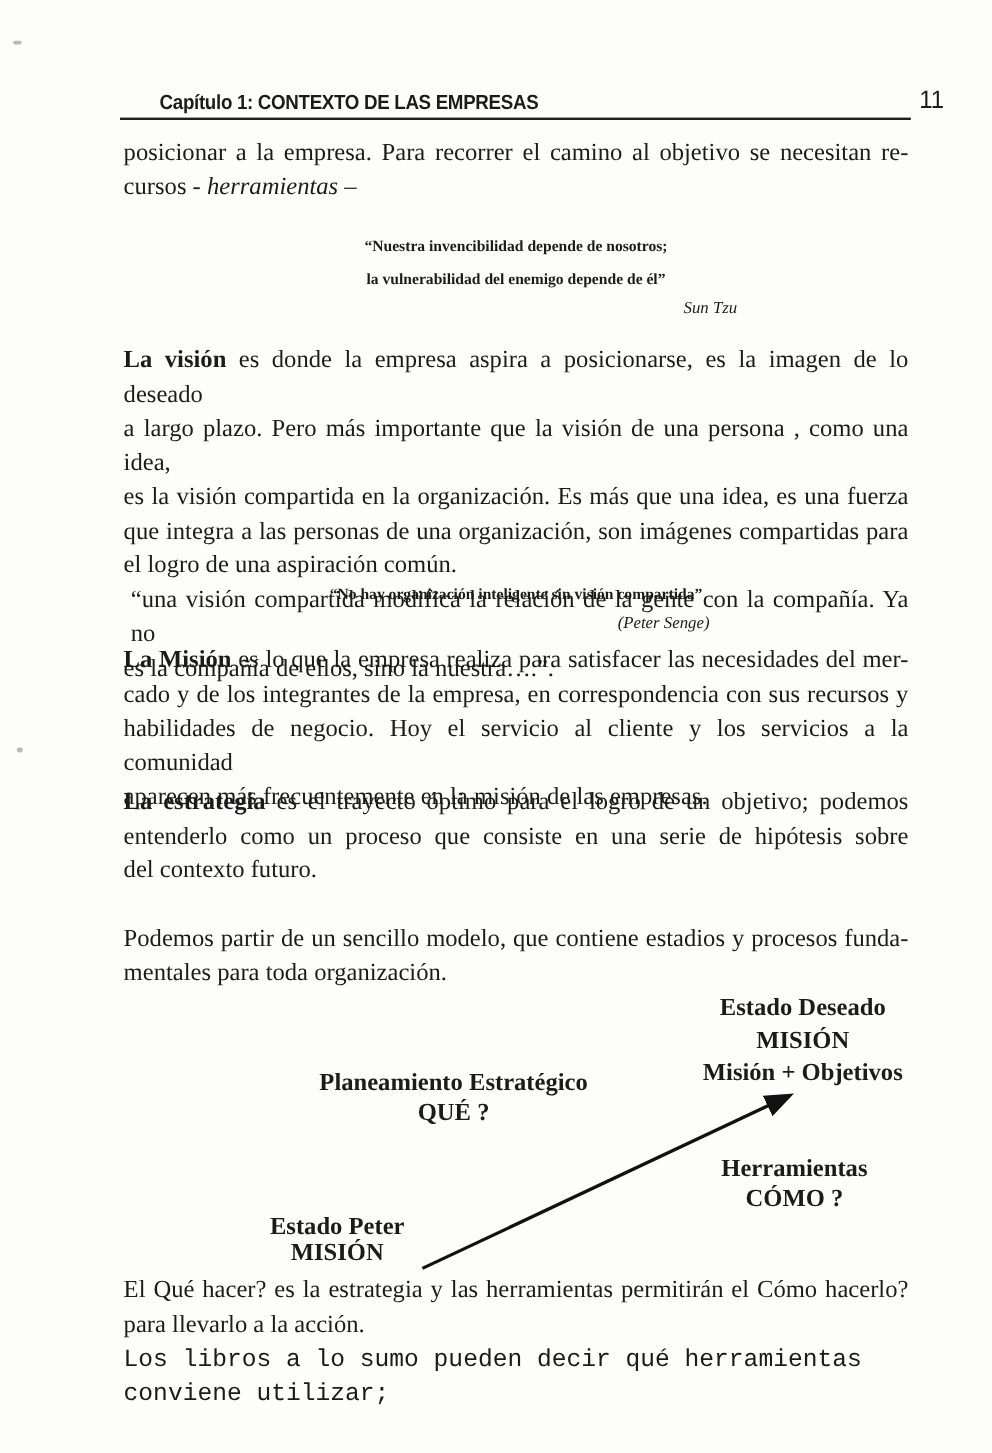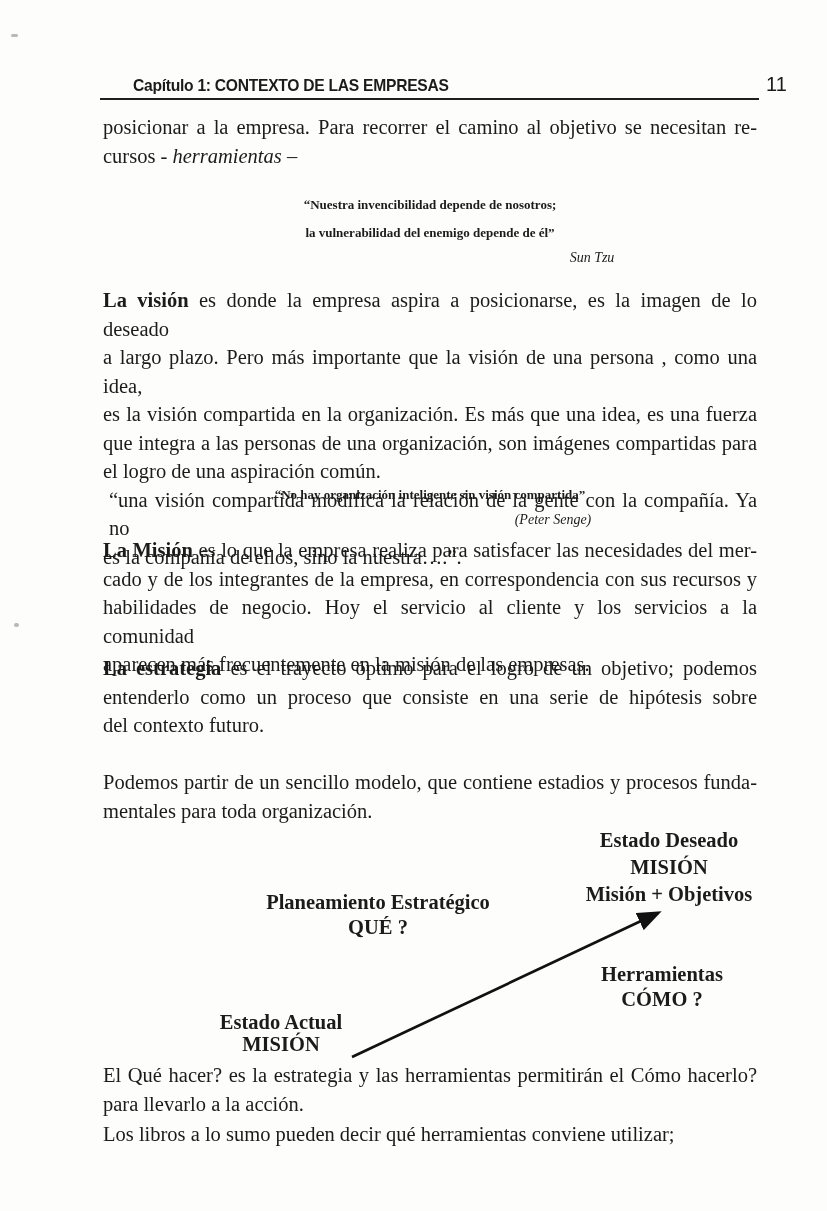--- a/index.html
+++ b/index.html
@@ -116,32 +116,32 @@
     <div>Planeamiento Estratégico</div>
     <div>QUÉ ?</div>
   </div>
 
   <div class="abs dlabel" style="left:567px; top:962px; width:190px; line-height:25px;">
     <div>Herramientas</div>
     <div>CÓMO ?</div>
   </div>
 
   <div class="abs dlabel" style="left:186px; top:1011px; width:190px; line-height:22px;">
-    <div>Estado Actual</div>
+    <div>Estado Peter</div>
     <div>MISIÓN</div>
   </div>
 
   <svg class="arrow-layer" width="827" height="1211" viewBox="0 0 827 1211">
     <defs>
       <marker id="ah" markerWidth="9" markerHeight="7" refX="7.5" refY="3.5" orient="auto" markerUnits="strokeWidth">
         <path d="M0,0 L9,3.5 L0,7 z" fill="#111111"></path>
       </marker>
     </defs>
     <line x1="352" y1="1057" x2="658" y2="913" stroke="#111111" stroke-width="2.7" marker-end="url(#ah)"></line>
   </svg>
 
   <div class="abs col body-text" style="top:1061px;">
     <div class="line j">El Qué hacer? es la estrategia y las herramientas permitirán el Cómo hacerlo?</div>
     <div class="line">para llevarlo a la acción.</div>
-    <div class="line" style="margin-top:2px;">Los libros a lo sumo pueden decir qué herramientas conviene utilizar;</div>
+    <div class="line" style="margin-top:2px;font-family:Liberation Mono, monospace;">Los libros a lo sumo pueden decir qué herramientas conviene utilizar;</div>
   </div>
 
 </div>
 
 </body></html>

